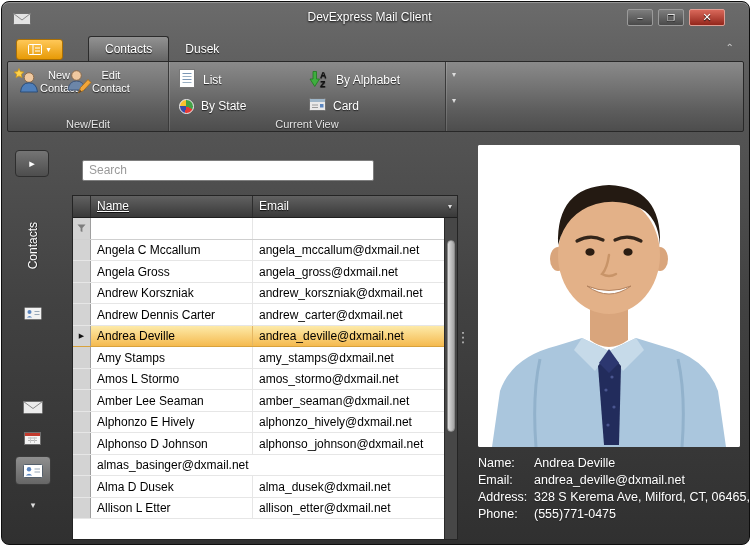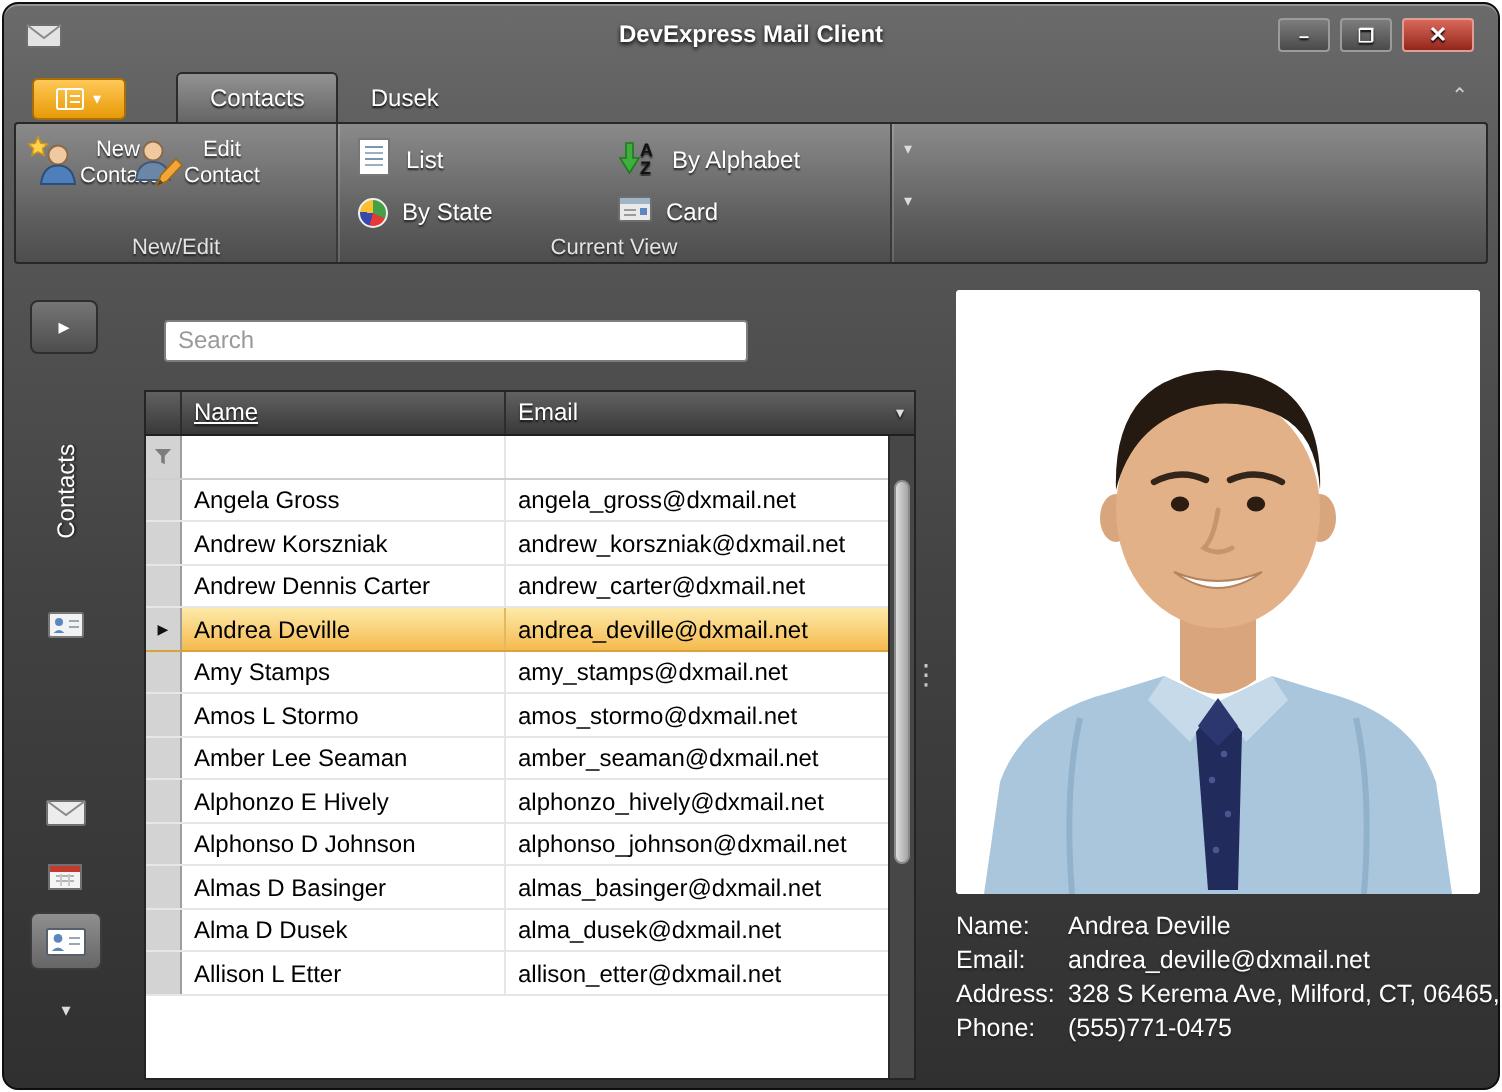--- a/index.html
+++ b/index.html
@@ -2,21 +2,21 @@
 <html><head>
 <meta charset="utf-8">
 <style>
   * { margin:0; padding:0; box-sizing:border-box; }
   html,body { width:751px; height:546px; background:#fff; font-family:"Liberation Sans",sans-serif; }
   .window { position:relative; width:749px; height:544px; margin:1px; border:1px solid #0e0e0e; border-radius:8px;
             background:linear-gradient(180deg,#6b6b6b 0%,#555 22%,#424242 55%,#303030 100%);
             box-shadow:inset 0 1px 0 rgba(255,255,255,.28); overflow:hidden; }
 
   
-  .titlebar { position:absolute; top:0; left:0; right:0; height:32px;font-weight:bold; }
+  .titlebar { position:absolute; top:0; left:0; right:12px; height:32px; }
   .title-icon { position:absolute; left:11px; top:9px; }
   .title-text { position:absolute; left:0; right:0; top:8px; text-align:center; color:#fff; font-size:12px; text-shadow:0 1px 2px #000; }
   .winbtns { position:absolute; top:7px; right:12px; display:flex; gap:5px; }
   .wb { width:26px; height:17px; border:1px solid #9b9b9b; border-radius:2px; background:linear-gradient(#7d7d7d,#4a4a4a);
         color:#fff; font-size:9px; display:flex; align-items:center; justify-content:center; text-shadow:0 1px 1px #000; }
   .wb.close { width:36px; background:linear-gradient(#d9685a,#93261b); border-color:#df9e94; font-size:11px; }
 
   
   .appbtn { position:absolute; left:14px; top:37px; width:47px; height:21px; border-radius:3px;
             background:linear-gradient(#ffc858,#e79a06); border:1px solid #a96f06;
@@ -263,20 +263,25 @@
               <div class="ind">
                 <svg width="9" height="9" viewBox="0 0 10 10">
                     <path d="M0.5 0.5 H9.5 L6 4.5 V9 L4 8 V4.5 Z" fill="#7d7d7d"></path>
                   </svg>
               </div>
               <div class="c-name"></div>
               <div class="c-email"></div>
             </div>
             <div class="row">
                 <div class="ind"></div>
+                <div class="c-name">Angela C Mccallum</div>
+                <div class="c-email">angela_mccallum@dxmail.net</div>
+              </div>
+            <div class="row">
+                <div class="ind"></div>
                 <div class="c-name">Angela Gross</div>
                 <div class="c-email">angela_gross@dxmail.net</div>
               </div>
             <div class="row">
                 <div class="ind"></div>
                 <div class="c-name">Andrew Korszniak</div>
                 <div class="c-email">andrew_korszniak@dxmail.net</div>
               </div>
             <div class="row">
                 <div class="ind"></div>
@@ -308,21 +313,20 @@
                 <div class="c-name">Alphonzo E Hively</div>
                 <div class="c-email">alphonzo_hively@dxmail.net</div>
               </div>
             <div class="row">
                 <div class="ind"></div>
                 <div class="c-name">Alphonso D Johnson</div>
                 <div class="c-email">alphonso_johnson@dxmail.net</div>
               </div>
             <div class="row">
                 <div class="ind"></div>
-                <div class="c-name">Almas D Basinger</div>
                 <div class="c-email">almas_basinger@dxmail.net</div>
               </div>
             <div class="row">
                 <div class="ind"></div>
                 <div class="c-name">Alma D Dusek</div>
                 <div class="c-email">alma_dusek@dxmail.net</div>
               </div>
             <div class="row">
                 <div class="ind"></div>
                 <div class="c-name">Allison L Etter</div>

